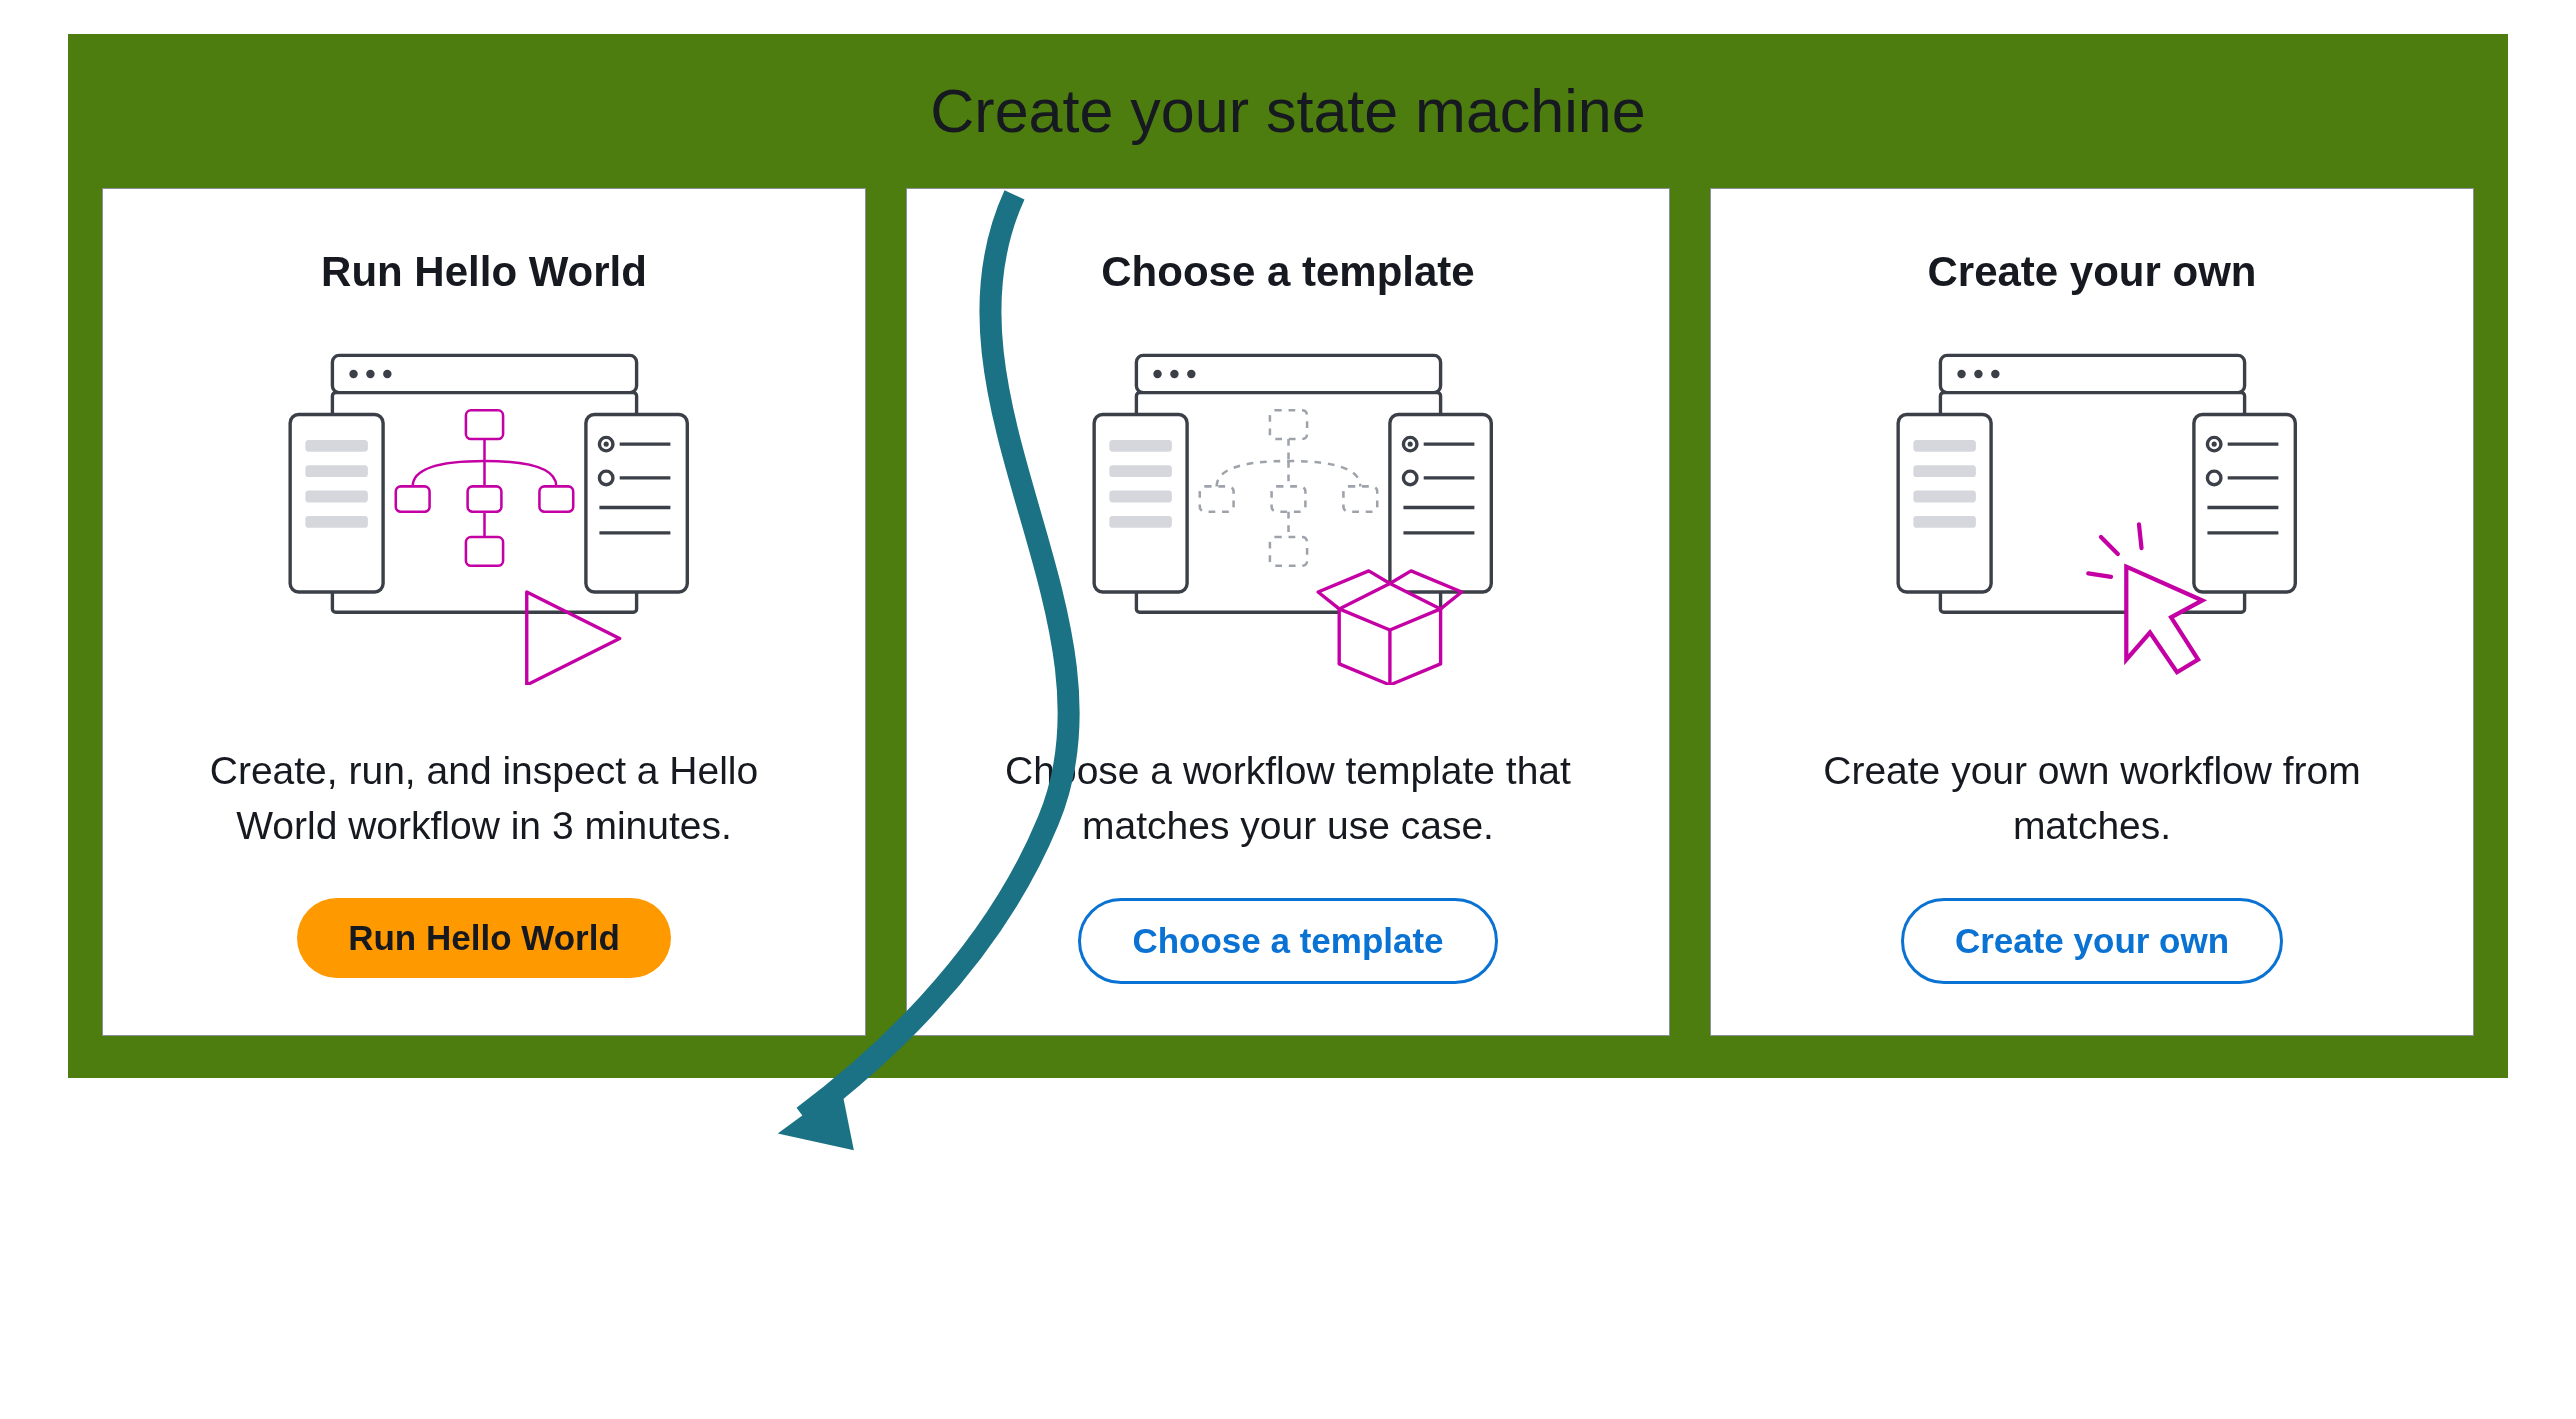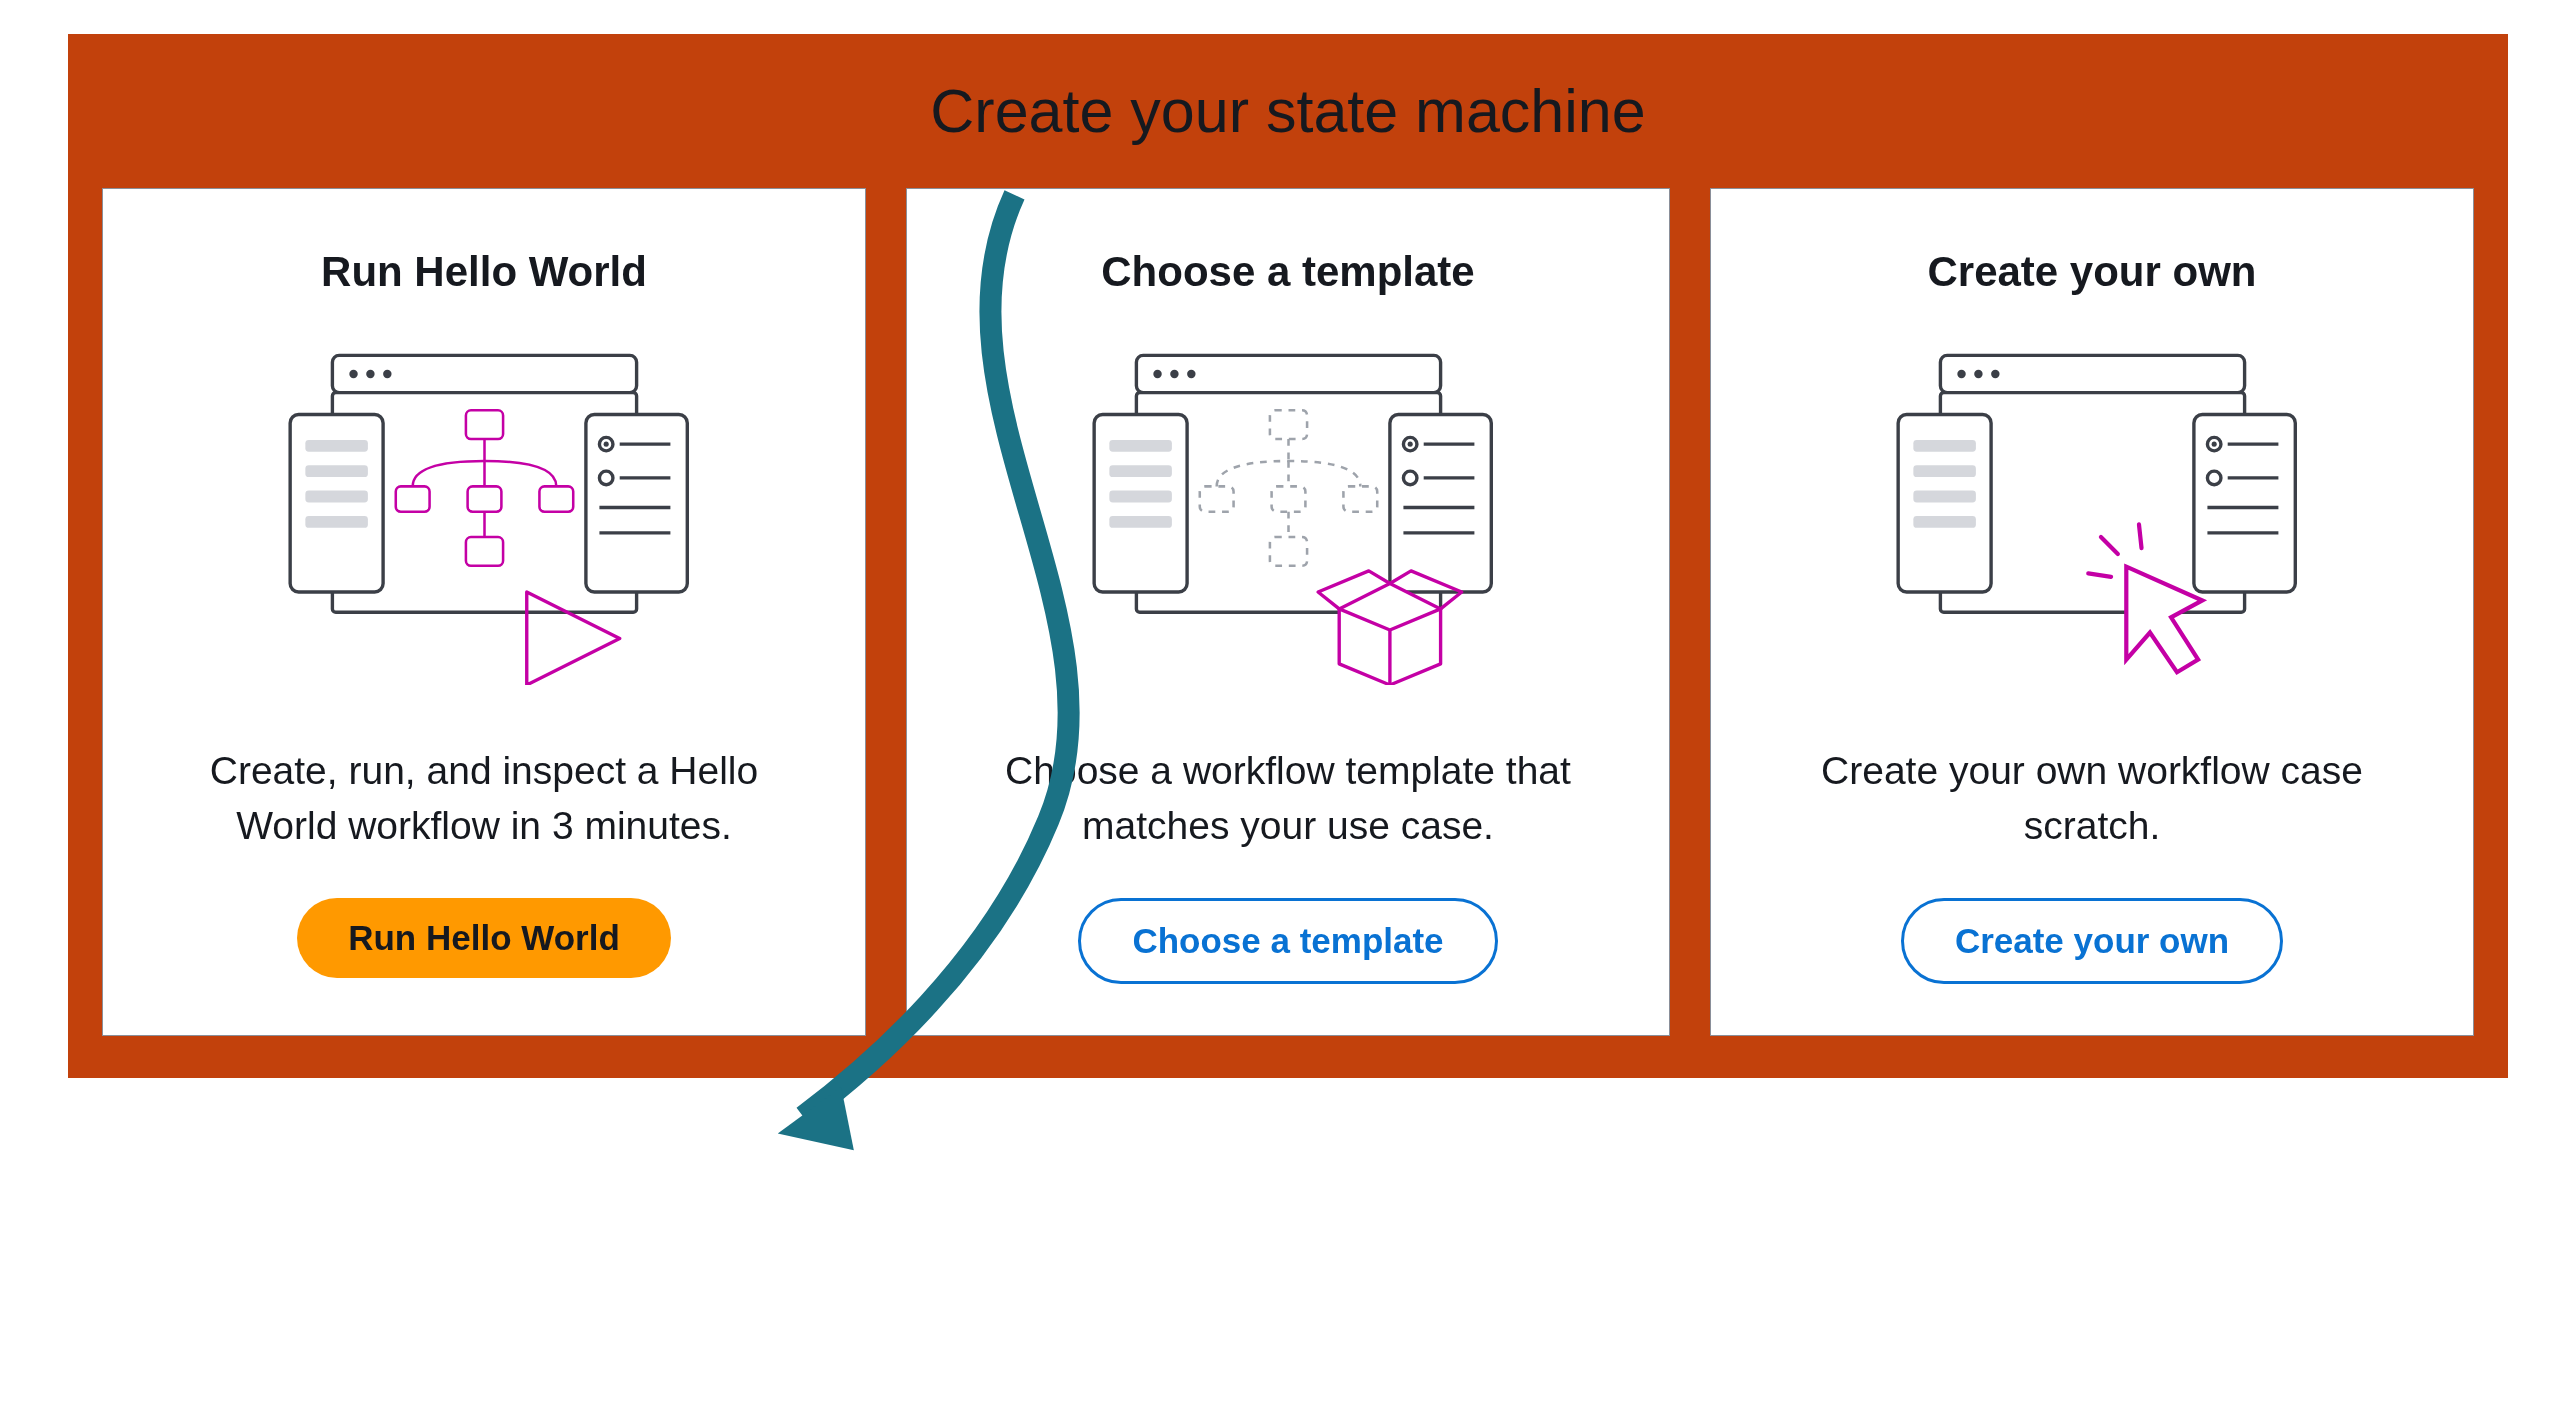--- a/index.html
+++ b/index.html
@@ -4,21 +4,21 @@
 <style>
   * { box-sizing: border-box; margin: 0; padding: 0; }
   body {
     font-family: "Amazon Ember", "Helvetica Neue", Arial, sans-serif;
     background: #fff;
     width: 2576px;
     height: 1420px;
     overflow: hidden;
   }
   .page {
-    background: #c2410c;
+    background: #4d7c0f;
     margin: 34px 68px;
     padding: 42px 34px 42px 34px;
     position: relative;
   }
   .page-title {
     text-align: center;
     font-size: 61px;
     font-weight: 400;
     color: #16191f;
     margin-bottom: 42px;
@@ -213,21 +213,21 @@
           <line x1="436" y1="240" x2="520" y2="240" stroke="#3b3f47" stroke-width="4"></line>
 
           <g stroke="#c400a5" stroke-width="5" fill="none" stroke-linecap="round">
             <line x1="310" y1="245" x2="330" y2="265"></line>
             <line x1="355" y1="230" x2="358" y2="258"></line>
             <line x1="295" y1="288" x2="322" y2="292"></line>
             <path d="M340 280 L430 320 L393 340 L425 390 L400 405 L368 358 L340 390 Z" fill="#fff"></path>
           </g>
         </svg>
       </div>
-      <div class="card-desc">Create your own workflow case scratch.</div>
+      <div class="card-desc">Create your own workflow from matches.</div>
       <button class="card-button btn-secondary">Create your own</button>
     </div>
 
   </div>
 
   <svg class="arrow-overlay" viewBox="0 0 720 1230">
     <defs>
       <marker id="arrowhead" markerWidth="12" markerHeight="12" refX="4" refY="6" orient="auto">
         <path d="M0 0 L12 6 L0 12 Z" fill="#1b7285"></path>
       </marker>

